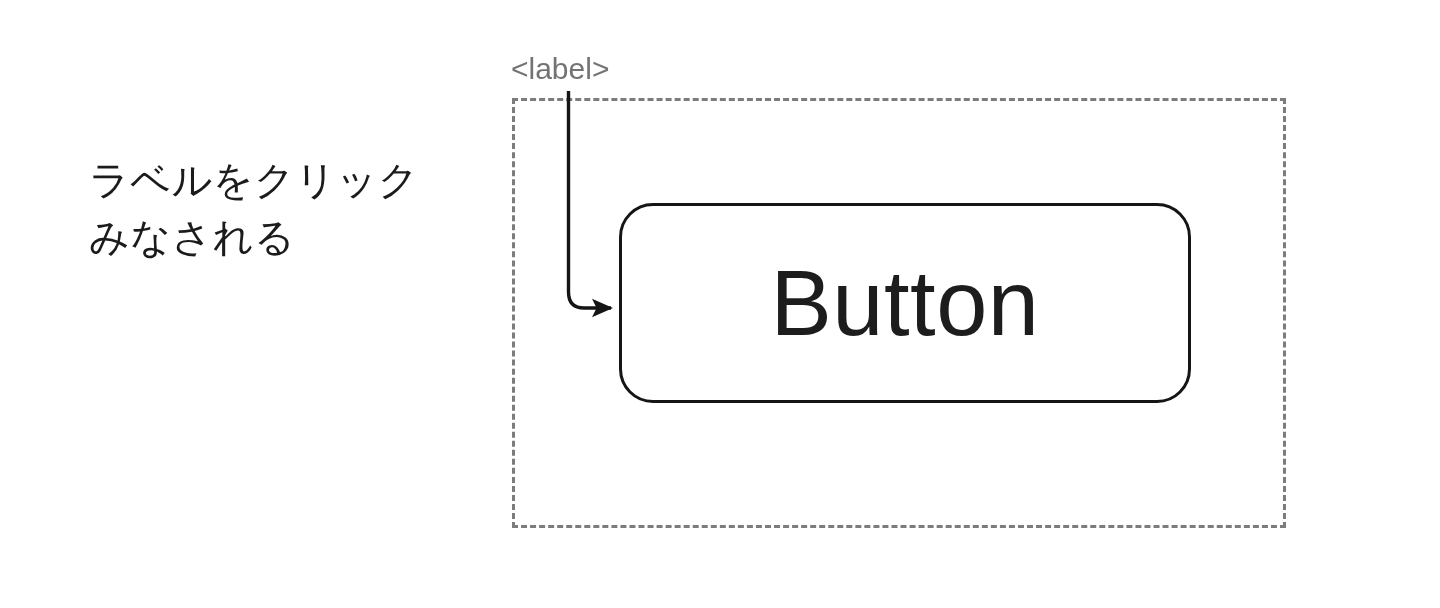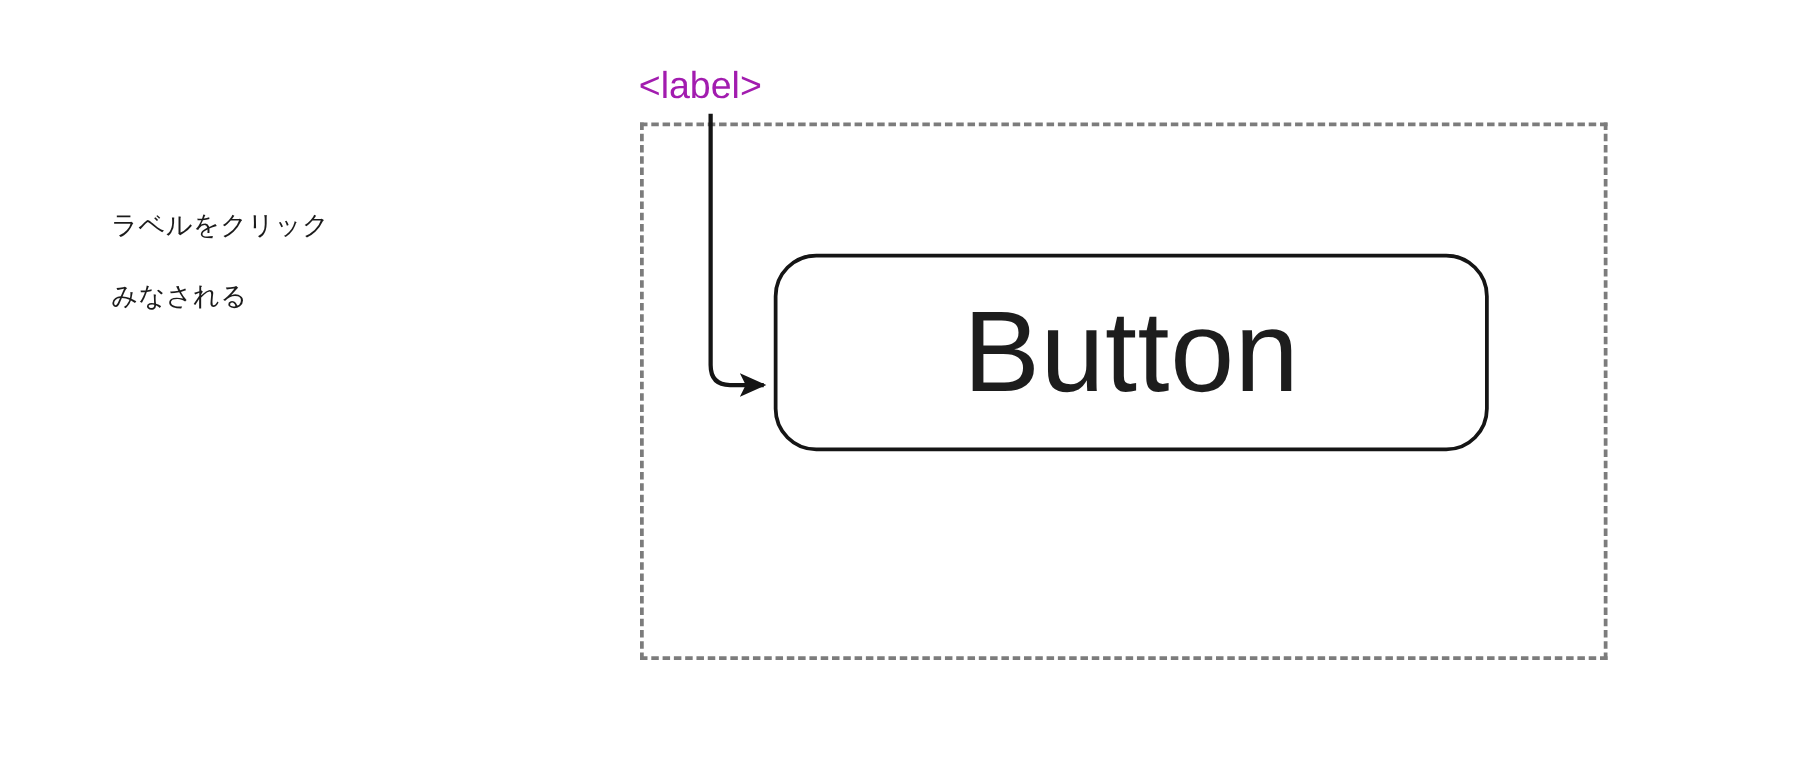--- a/index.html
+++ b/index.html
@@ -20,21 +20,21 @@
     height: 608px;
     background: #ffffff;
   }
 
   
   .note {
     position: absolute;
     left: 89px;
     top: 152px;
     width: 420px;
-    font-size: 21px;
+    font-size: 40px;
     line-height: 57px;
     color: #1b1b1b;
     letter-spacing: 0.3px;
     white-space: nowrap;
   }
   .note-line {
     display: block;
   }
 
   
@@ -48,21 +48,21 @@
     box-sizing: border-box;
     background: transparent;
   }
 
   
   .button-el {
     position: absolute;
     left: 619px;
     top: 203px;
     width: 572px;
-    height: 158px;
+    height: 200px;
     border: 3px solid #151515;
     border-radius: 34px;
     box-sizing: border-box;
     background: #ffffff;
     display: flex;
     align-items: center;
     justify-content: center;
   }
   .button-label {
     font-size: 92px;
@@ -70,21 +70,21 @@
     color: #1d1d1d;
     letter-spacing: 0.5px;
     font-weight: 400;
   }
 
   
   .tag-caption {
     position: absolute;
     font-size: 30px;
     line-height: 30px;
-    color: #a21caf;
+    color: #737373;
     white-space: nowrap;
   }
   .tag-label-caption {
     left: 511px;
     top: 54px;
   }
   .tag-button-caption {
     left: 611px;
     top: 156px;
   }

